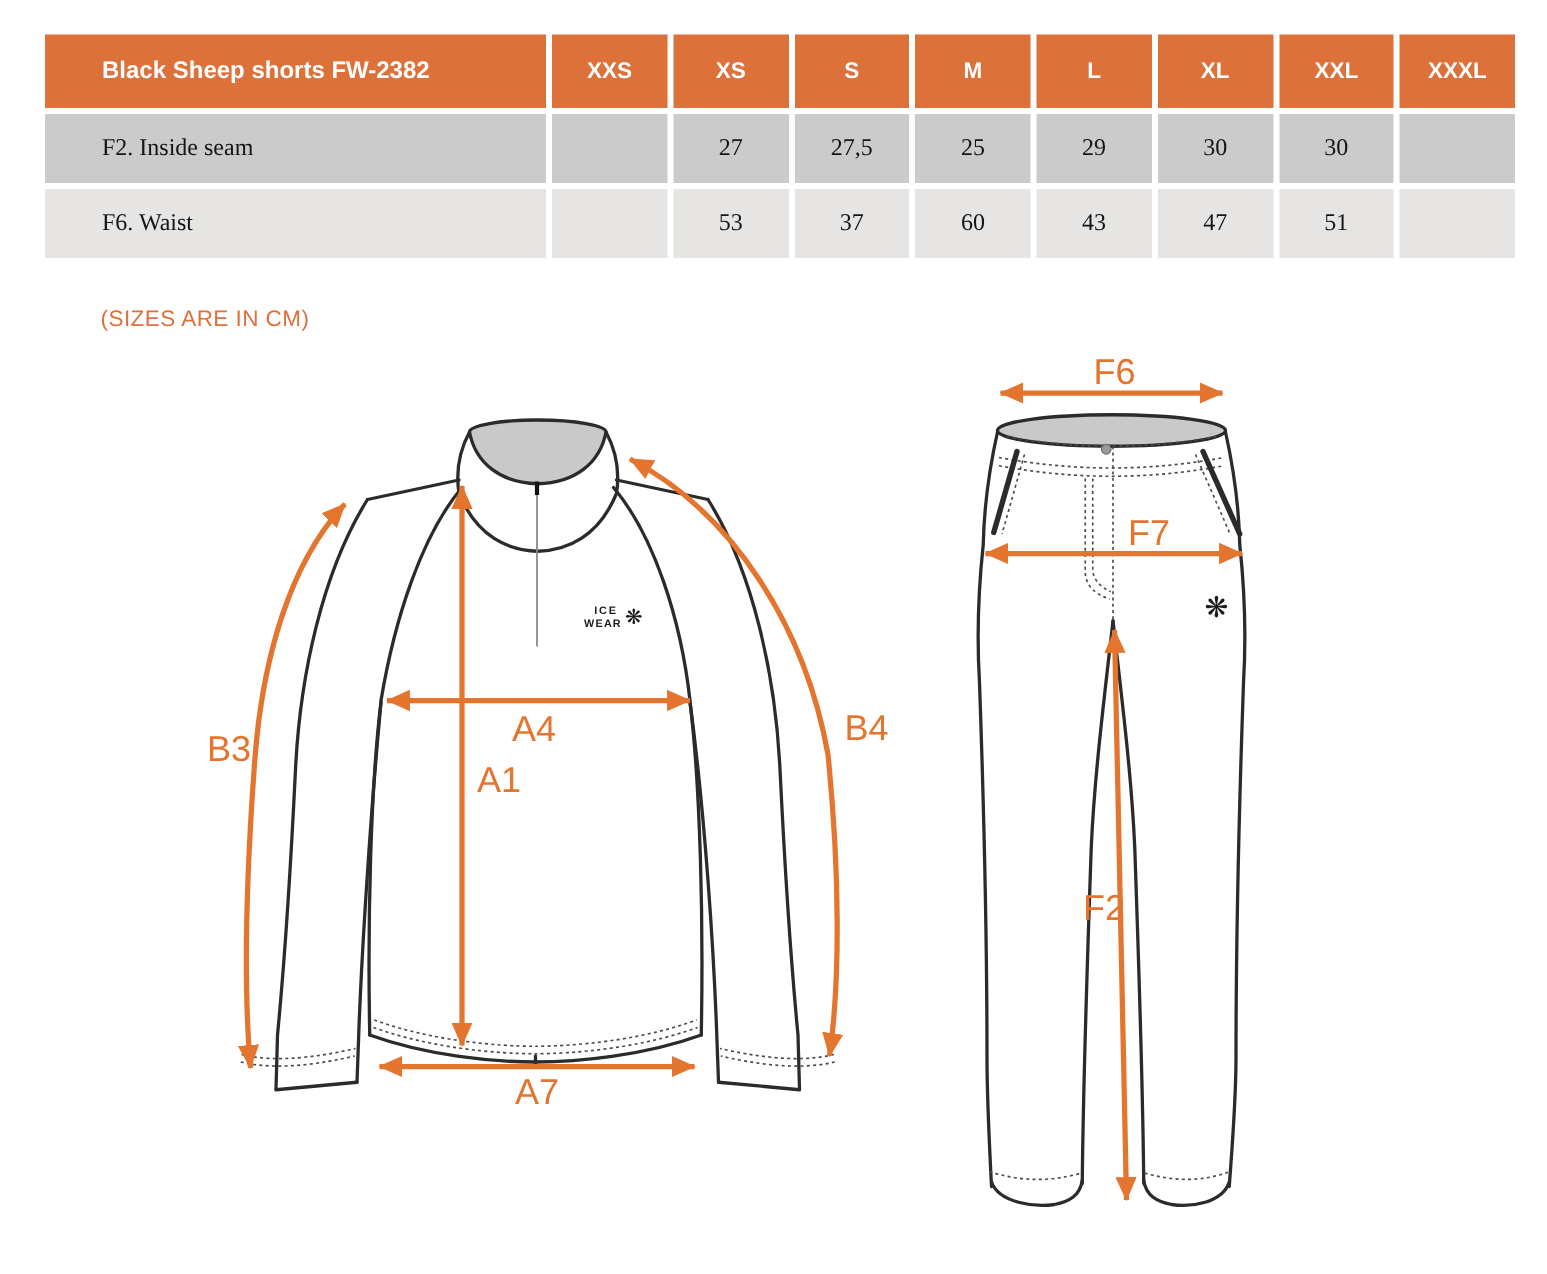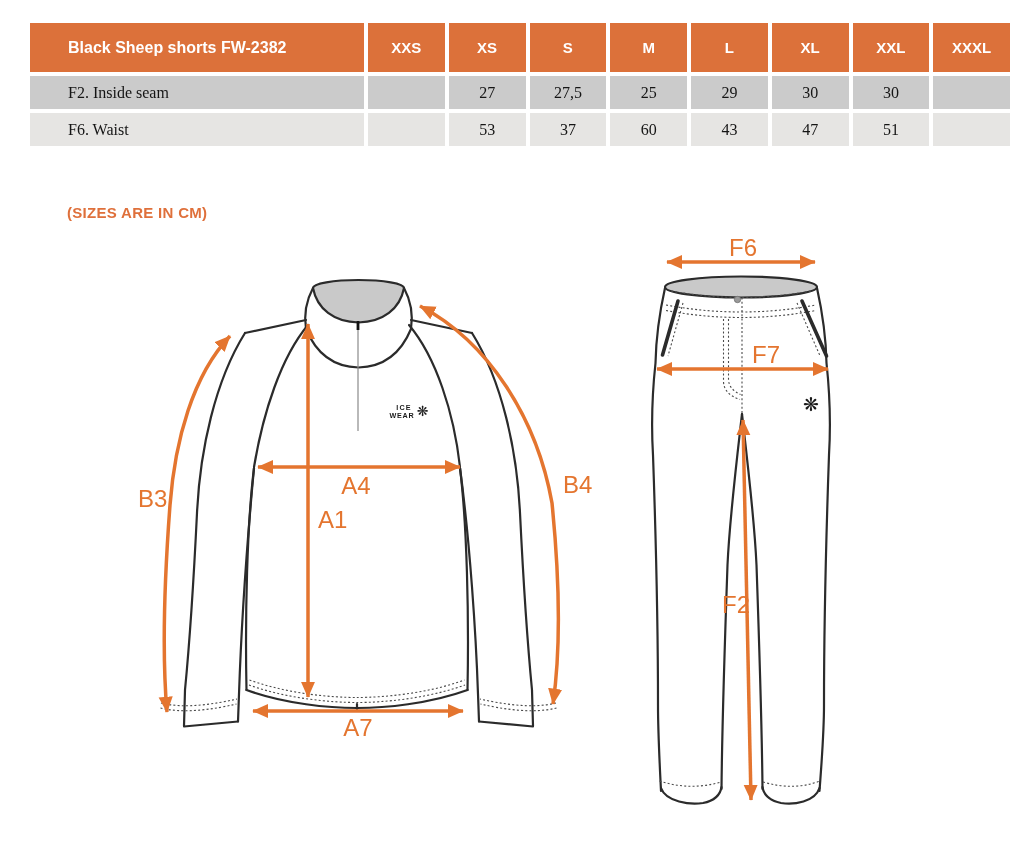--- a/index.html
+++ b/index.html
@@ -16,31 +16,31 @@
   }
   table.size-table th {
     background:#DC713A; color:#ffffff; height:49px;
     font-family:"Liberation Sans", sans-serif; font-weight:700; font-size:15px;
     text-align:center; vertical-align:middle; padding:0;
   }
   table.size-table th.label-col {
     text-align:left; padding-left:38px; font-size:16px;
   }
   table.size-table td {
-    height:33px; text-align:center; vertical-align:middle; padding:0;
+    height:46px; text-align:center; vertical-align:middle; padding:0;
     font-family:"Liberation Serif", serif; font-size:16px; color:#151515;
   }
   table.size-table td.label-col { text-align:left; padding-left:38px; }
   table.size-table tr.dark td  { background:#CBCBCB; }
   table.size-table tr.light td { background:#E6E5E3; }
 
   
   .cm-note {
     position:absolute; left:67px; top:204px;
-    font-family:"Liberation Sans", sans-serif; font-weight:700; font-size:15px;
+    font-family:"Liberation Sans", sans-serif; font-weight:400; font-size:15px;
     letter-spacing:0.3px; color:#DF703B;
   }
 
   
   .diagram-svg { position:absolute; left:100px; top:235px; }
   .outline { fill:none; stroke:#2b2b2b; stroke-width:2.2;
              stroke-linecap:round; stroke-linejoin:round; }
   .outline-thick { fill:none; stroke:#2b2b2b; stroke-width:3.6; stroke-linecap:round; }
   .stitch { fill:none; stroke:#4a4a4a; stroke-width:1.1; stroke-dasharray:2 2.2; }
   .grayfill { fill:#C9C9C9; stroke:#2b2b2b; stroke-width:2.2; }

